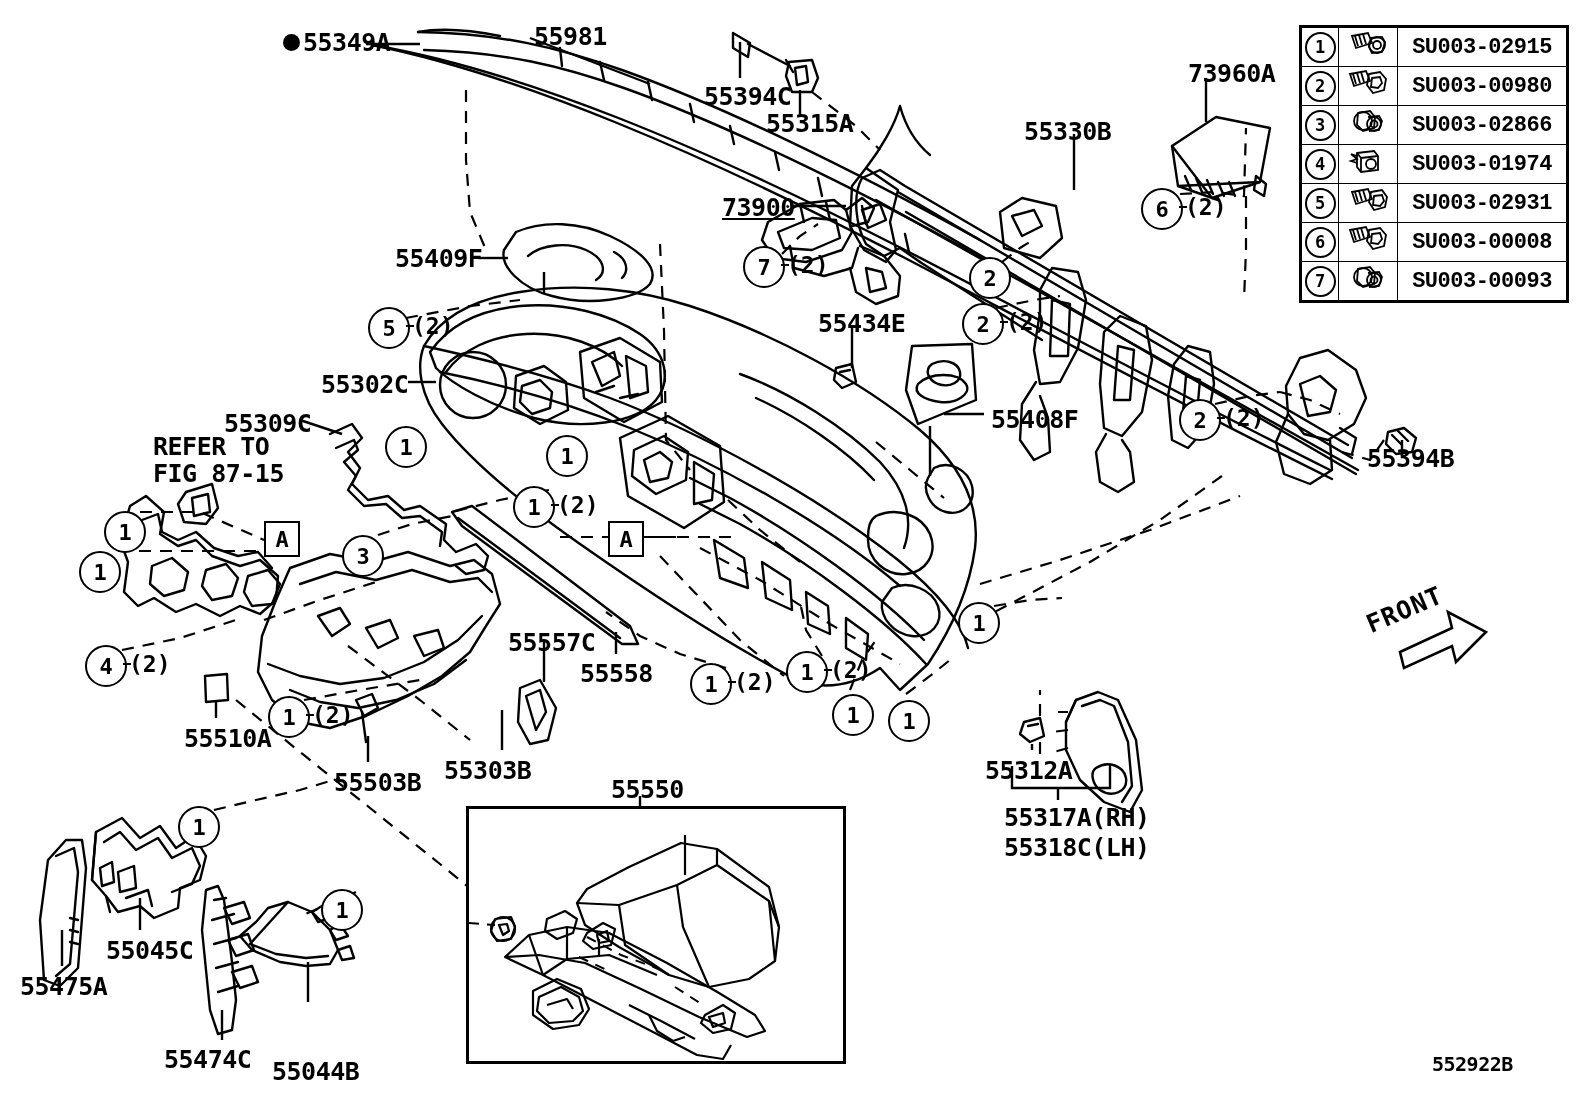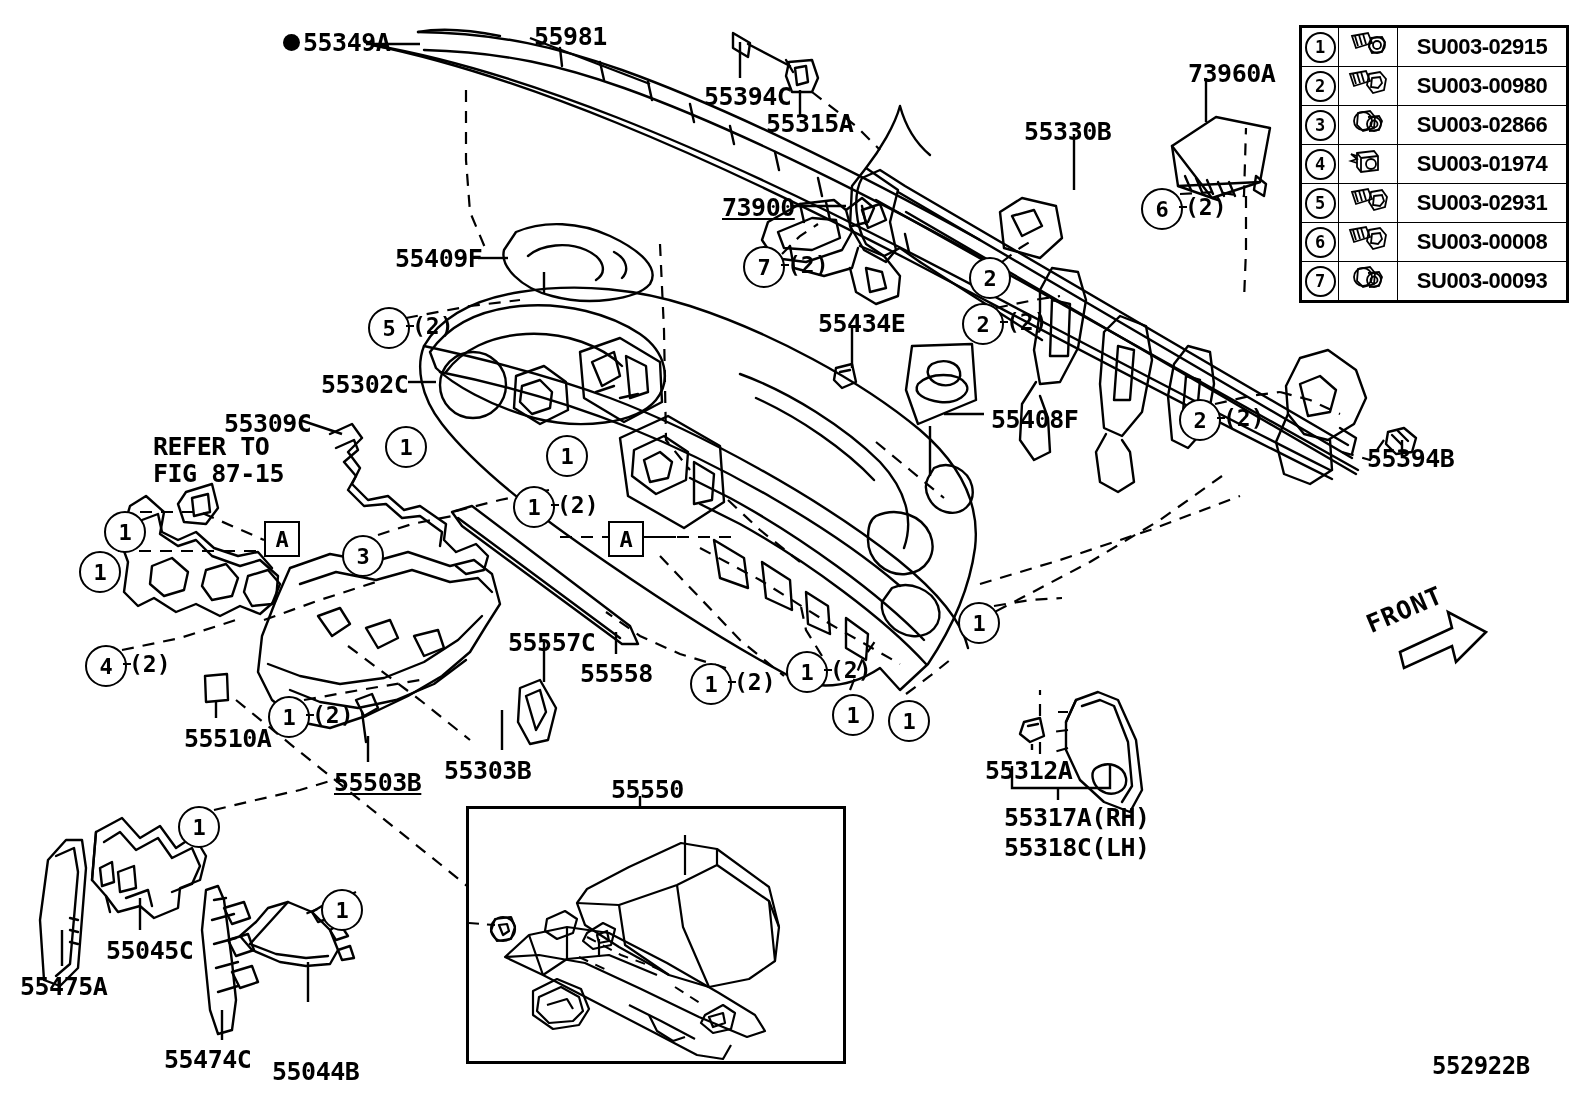--- a/index.html
+++ b/index.html
@@ -14,30 +14,30 @@
   .qty{position:absolute;font-weight:bold;font-size:23px;
        font-family:"DejaVu Sans Mono","Liberation Mono",monospace;}
   .abox{position:absolute;width:32px;height:32px;border:2.5px solid #000;display:flex;
         align-items:center;justify-content:center;font-weight:bold;font-size:22px;background:#fff;}
   
   #ptable{position:absolute;left:1299px;top:25px;border:3px solid #000;border-collapse:collapse;background:#fff;}
   #ptable td{border:1.5px solid #000;padding:0;height:38px;vertical-align:middle;text-align:center;}
   #ptable td.num{width:36px;}
   #ptable td.ico{width:58px;}
   #ptable td.pn{width:168px;font-weight:bold;font-size:22px;letter-spacing:-0.5px;
-                font-family:Liberation Sans, sans-serif;}
+                font-family:Liberation Mono, monospace;}
   .numcirc{width:27px;height:27px;border:2px solid #000;border-radius:50%;display:inline-flex;
            align-items:center;justify-content:center;font-size:17px;font-weight:bold;}
   
   #legend{position:absolute;left:1348px;top:962px;}
   .lgrow{display:flex;align-items:center;margin-bottom:6px;}
   .lgdot{width:17px;height:17px;background:#000;border-radius:50%;margin-right:11px;flex:0 0 auto;}
   .lgtxt{font-weight:bold;font-size:21px;font-family:"DejaVu Sans","Liberation Sans",sans-serif;}
   .lgtxt.jp{font-size:23px;letter-spacing:1px;}
-  #figno{position:absolute;left:1432px;top:1052px;font-weight:bold;font-size:24px;letter-spacing:-0.5px;}
+  #figno{position:absolute;left:1432px;top:1052px;font-weight:bold;font-size:20px;letter-spacing:-0.5px;}
   #glovebox{position:absolute;left:466px;top:806px;width:374px;height:252px;border:3px solid #000;background:#fff;}
   #frontlbl{position:absolute;left:1362px;top:612px;font-weight:bold;font-size:25px;
             transform:rotate(-23deg);transform-origin:left top;letter-spacing:1px;}
 </style>
 </head>
 <body>
 
 <div id="page">
 
   <svg class="art" viewBox="0 0 1592 1099">
@@ -515,21 +515,21 @@
       <div class="lbl" style="left: 722px; top: 195px; text-decoration: underline;"><span>73900</span></div>
       <div class="lbl" style="left: 395px; top: 246px;"><span>55409F</span></div>
       <div class="lbl" style="left: 818px; top: 311px;"><span>55434E</span></div>
       <div class="lbl" style="left: 321px; top: 372px;"><span>55302C</span></div>
       <div class="lbl" style="left: 991px; top: 407px;"><span>55408F</span></div>
       <div class="lbl" style="left: 224px; top: 411px;"><span>55309C</span></div>
       <div class="lbl" style="left: 1367px; top: 446px;"><span>55394B</span></div>
       <div class="lbl" style="left: 508px; top: 630px;"><span>55557C</span></div>
       <div class="lbl" style="left: 580px; top: 661px;"><span>55558</span></div>
       <div class="lbl" style="left: 184px; top: 726px;"><span>55510A</span></div>
-      <div class="lbl" style="left: 334px; top: 770px; text-decoration: underline;"><span>55503B</span></div>
+      <div class="lbl" style="left: 334px; top: 770px;"><span>55503B</span></div>
       <div class="lbl" style="left: 444px; top: 758px;"><span>55303B</span></div>
       <div class="lbl" style="left: 611px; top: 777px;"><span>55550</span></div>
       <div class="lbl" style="left: 985px; top: 758px;"><span>55312A</span></div>
       <div class="lbl" style="left: 1004px; top: 805px;"><span>55317A(RH)</span></div>
       <div class="lbl" style="left: 1004px; top: 835px;"><span>55318C(LH)</span></div>
       <div class="lbl" style="left: 106px; top: 938px;"><span>55045C</span></div>
       <div class="lbl" style="left: 20px; top: 974px;"><span>55475A</span></div>
       <div class="lbl" style="left: 272px; top: 1059px;"><span>55044B</span></div>
       <div class="lbl" style="left: 164px; top: 1047px;"><span>55474C</span></div>
     </div>

